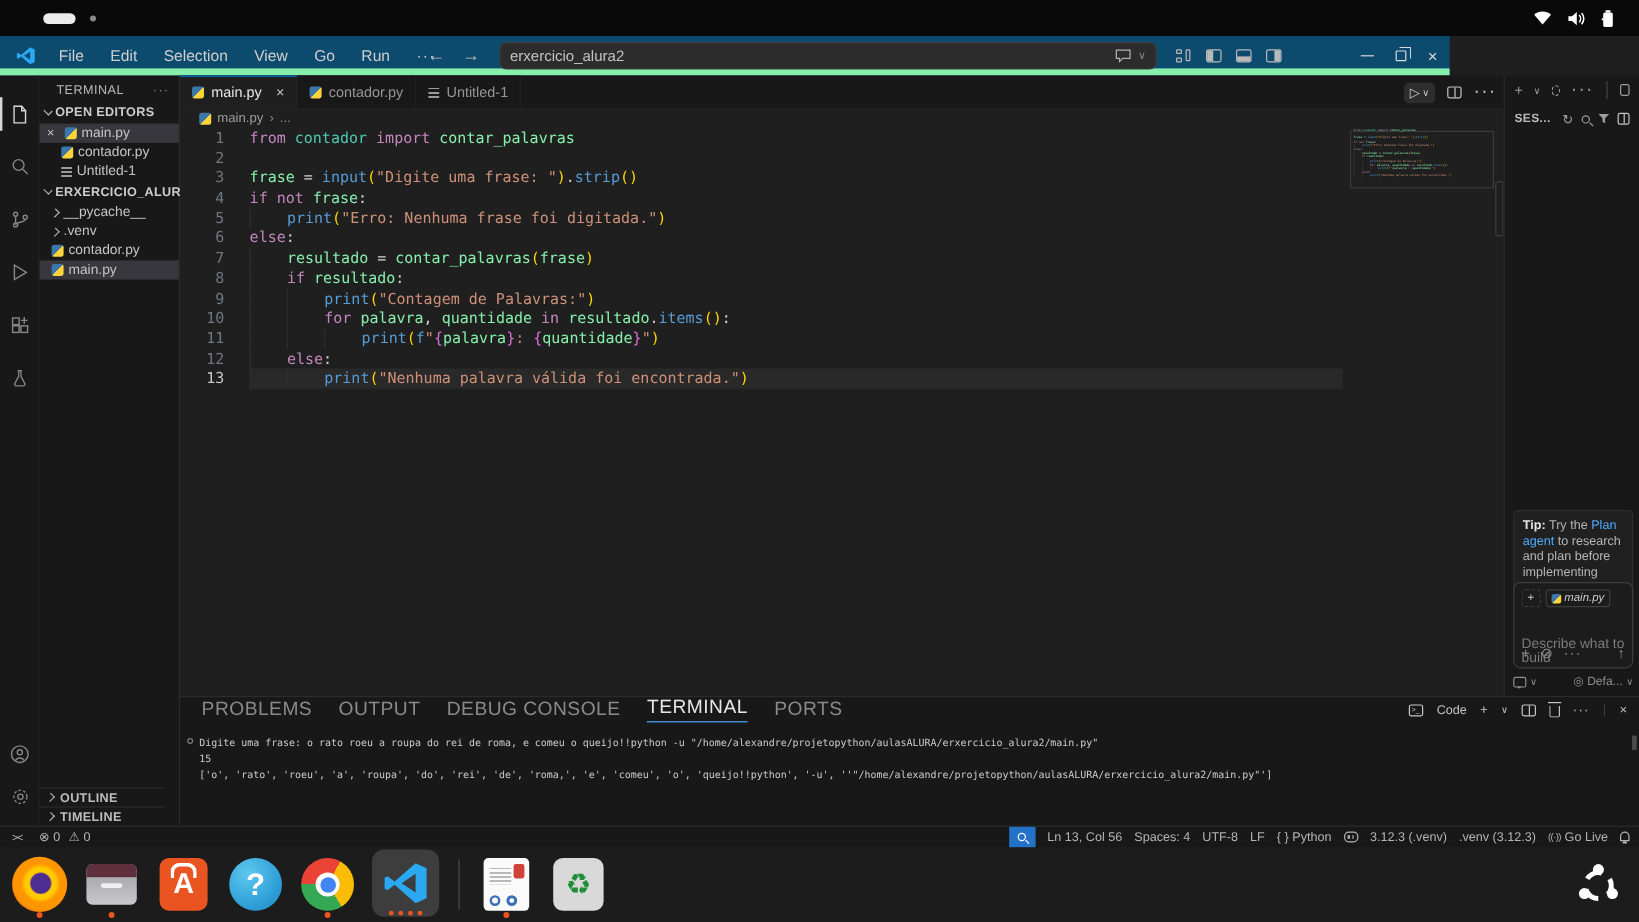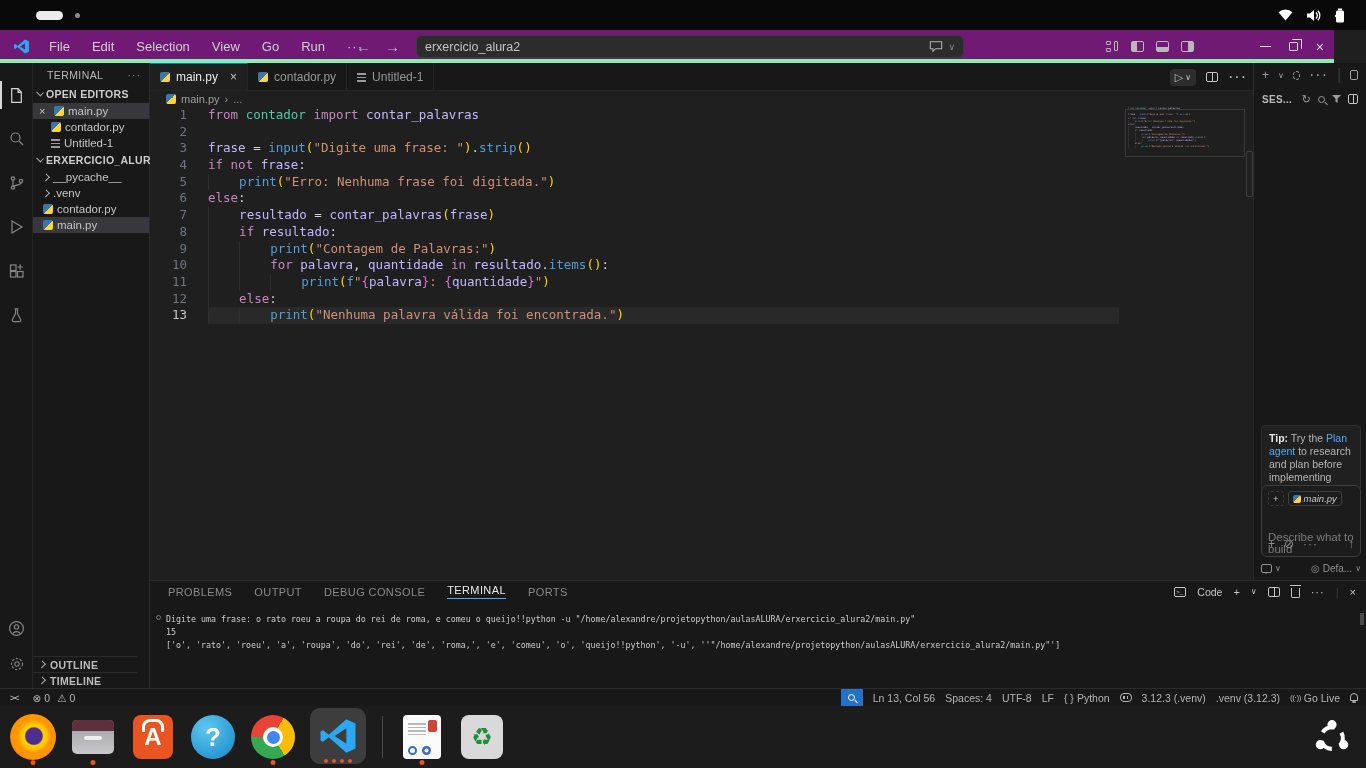--- a/index.html
+++ b/index.html
@@ -5,21 +5,21 @@
   *{margin:0;padding:0;box-sizing:border-box;}
   html,body{width:1366px;height:768px;overflow:hidden;background:#1f1f1f;
     font-family:"Liberation Sans","DejaVu Sans",sans-serif;-webkit-font-smoothing:antialiased;}
   
   #sysbar{position:absolute;left:0;top:0;width:1366px;height:30px;background:#090909;color:#fff;}
   #ws-pill{position:absolute;left:36px;top:11px;width:27px;height:9px;border-radius:5px;background:#ececec;}
   #ws-dot{position:absolute;left:75px;top:13px;width:5px;height:5px;border-radius:50%;background:#8a8a8a;}
   #clock{position:absolute;left:0;right:0;top:6px;text-align:center;font-size:13.5px;font-weight:500;letter-spacing:.2px;}
   .sys-icons{position:absolute;right:20px;top:7px;display:flex;gap:13px;align-items:center;height:16px;}
   
-  #titlebar{position:absolute;left:0;top:30px;width:1334px;height:33px;background:#701a75;border-bottom:4px solid #86efac;color:#cccccc;}
+  #titlebar{position:absolute;left:0;top:30px;width:1208px;height:33px;background:#0c4a6e;border-bottom:6px solid #86efac;color:#cccccc;}
   #vslogo{position:absolute;left:13px;top:8px;width:17px;height:17px;}
   #menus{position:absolute;left:40px;top:0;height:33px;display:flex;align-items:center;gap:4px;font-size:13px;color:#cfcfcf;}
   #menus span{padding:3px 9px;border-radius:5px;}
   #nav-arrows{position:absolute;left:356px;top:0;height:33px;display:flex;gap:14px;align-items:center;font-size:15px;color:#bdbdbd;}
   #cmdcenter{position:absolute;left:416px;top:5px;width:548px;height:23px;background:#2c2c2c;border:1px solid #3c3c3c;border-radius:6px;
     display:flex;align-items:center;font-size:12.5px;color:#c3c3c3;padding:0 8px;}
   #cmdcenter .grow{flex:1;}
   .layout-icons{position:absolute;right:140px;top:0;height:33px;display:flex;gap:12px;align-items:center;}
   .win-controls{position:absolute;right:10px;top:0;height:33px;display:flex;gap:18px;align-items:center;color:#d8d8d8;}
   .lay{width:13px;height:11px;border:1px solid #b9b9b9;border-radius:2px;position:relative;}
@@ -64,21 +64,21 @@
   .splitic{width:12px;height:10px;border:1px solid #c5c5c5;border-radius:2px;position:relative;}
   .splitic::before{content:"";position:absolute;left:50%;top:0;bottom:0;width:1px;background:#c5c5c5;}
   #breadcrumb{position:absolute;left:0;top:28px;right:0;height:16px;display:flex;align-items:center;gap:5px;padding-left:16px;font-size:11px;color:#9d9d9d;}
   #code-area{position:absolute;left:0;top:44px;right:0;bottom:0;font-family:"DejaVu Sans Mono","Liberation Mono",monospace;font-size:12.5px;}
   .cl{position:relative;height:16.7px;line-height:16.7px;white-space:pre;}
   .cl .ln{position:absolute;left:0;width:37px;text-align:right;color:#6e7681;}
   .cl .ct{position:absolute;left:58px;}
   .cl.cl-active .hl{position:absolute;left:58px;right:134px;top:0;bottom:0;background:#292929;}
   .cl.cl-active .ln{color:#c6c6c6;text-align:right;}
   .ig{display:inline-block;white-space:pre;border-left:1px solid #2e2e2e;}
-  .t-k{color:#C586C0}.t-m{color:#4EC9B0}.t-v{color:#c4b5fd}.t-f{color:#569CD6}
+  .t-k{color:#C586C0}.t-m{color:#4EC9B0}.t-v{color:#86efac}.t-f{color:#569CD6}
   .t-s{color:#CE9178}.t-p1{color:#FFD700}.t-p2{color:#DA70D6}.t-d{color:#D4D4D4}
   #minimap{position:absolute;right:8px;top:0;width:120px;height:100%;font-family:"DejaVu Sans Mono",monospace;font-size:2.4px;overflow:hidden;}
   #minimap .cl{height:3.2px;line-height:3.2px;}
   #minimap .ct{left:3px;}
   #mm-slider{position:absolute;right:0;top:2px;width:120px;height:48px;border:1px solid rgba(255,255,255,.12);}
   #vscroll{position:absolute;right:0;top:44px;width:7px;height:46px;border:1px solid rgba(255,255,255,.14);border-radius:2px;}
   
   #rightpanel{position:absolute;right:0;top:63px;width:113px;height:517px;background:#181818;border-left:1px solid #2b2b2b;color:#9d9d9d;}
   .rp-row{display:flex;align-items:center;gap:8px;padding:0 8px;height:24px;}
   .rp-title{font-size:10px;font-weight:700;color:#bbbbbb;letter-spacing:.3px;}
@@ -95,21 +95,21 @@
   .chip{display:flex;align-items:center;gap:3px;font-size:9.5px;color:#c9c9c9;border:1px solid #3d3d3d;border-radius:3px;padding:1px 4px;font-style:italic;}
   .chip-add{border-style:dashed;font-style:normal;padding:1px 4px;}
   #chat-ph{margin-top:25px;font-size:11.5px;color:#7b7b7b;}
   .chat-icons{position:absolute;left:6px;right:6px;bottom:5px;display:flex;align-items:center;gap:9px;font-size:12px;color:#8f8f8f;}
   .chat-icons .send{margin-left:auto;font-size:12px;color:#8f8f8f;}
   #mode-row{position:absolute;left:7px;right:5px;top:500px;display:flex;align-items:center;font-size:10px;color:#8f8f8f;gap:3px;}
   .bubble{width:11px;height:9px;border:1.2px solid #8f8f8f;border-radius:2px;position:relative;}
   .bubble::after{content:"";position:absolute;left:2px;bottom:-4px;width:0;height:0;border:2.5px solid transparent;border-top-color:#8f8f8f;}
   
   #panel{position:absolute;left:150px;right:0;top:580px;height:108px;background:#181818;border-top:1px solid #2b2b2b;}
-  #panel-tabs{position:absolute;left:18px;top:0;height:21px;display:flex;gap:22px;align-items:center;font-size:11px;letter-spacing:.4px;color:#8a8a8a;}
+  #panel-tabs{position:absolute;left:18px;top:0;height:21px;display:flex;gap:22px;align-items:center;font-size:16px;letter-spacing:.4px;color:#8a8a8a;}
   #panel-tabs .ptab.active{color:#e7e7e7;border-bottom:1px solid #4daafc;padding-bottom:2px;}
   #panel-actions{position:absolute;right:10px;top:0;height:21px;display:flex;gap:11px;align-items:center;color:#c5c5c5;font-size:11px;}
   .term-ic{width:12px;height:10px;border:1px solid #c5c5c5;border-radius:2px;font-size:6px;line-height:8px;padding-left:1px;color:#c5c5c5;}
   .trash-ic{width:9px;height:10px;border:1px solid #c5c5c5;border-top:none;border-radius:0 0 2px 2px;position:relative;margin-top:2px;}
   .trash-ic::before{content:"";position:absolute;left:-2px;top:-3px;width:11px;height:1.2px;background:#c5c5c5;}
   #term{position:absolute;left:6px;top:32px;right:8px;bottom:0;font-family:"DejaVu Sans Mono","Liberation Mono",monospace;font-size:8.3px;line-height:13.2px;color:#cccccc;}
   .tline{position:relative;padding-left:10px;white-space:pre;}
   .tdot{position:absolute;left:0;top:2px;width:5px;height:5px;border:1px solid #7a7a7a;border-radius:50%;}
   .tcursor{display:inline-block;width:5px;height:9px;background:#cccccc;vertical-align:-1px;}
   #term-scroll{position:absolute;right:2px;top:32px;width:4px;height:12px;background:#4a4a4a;}

